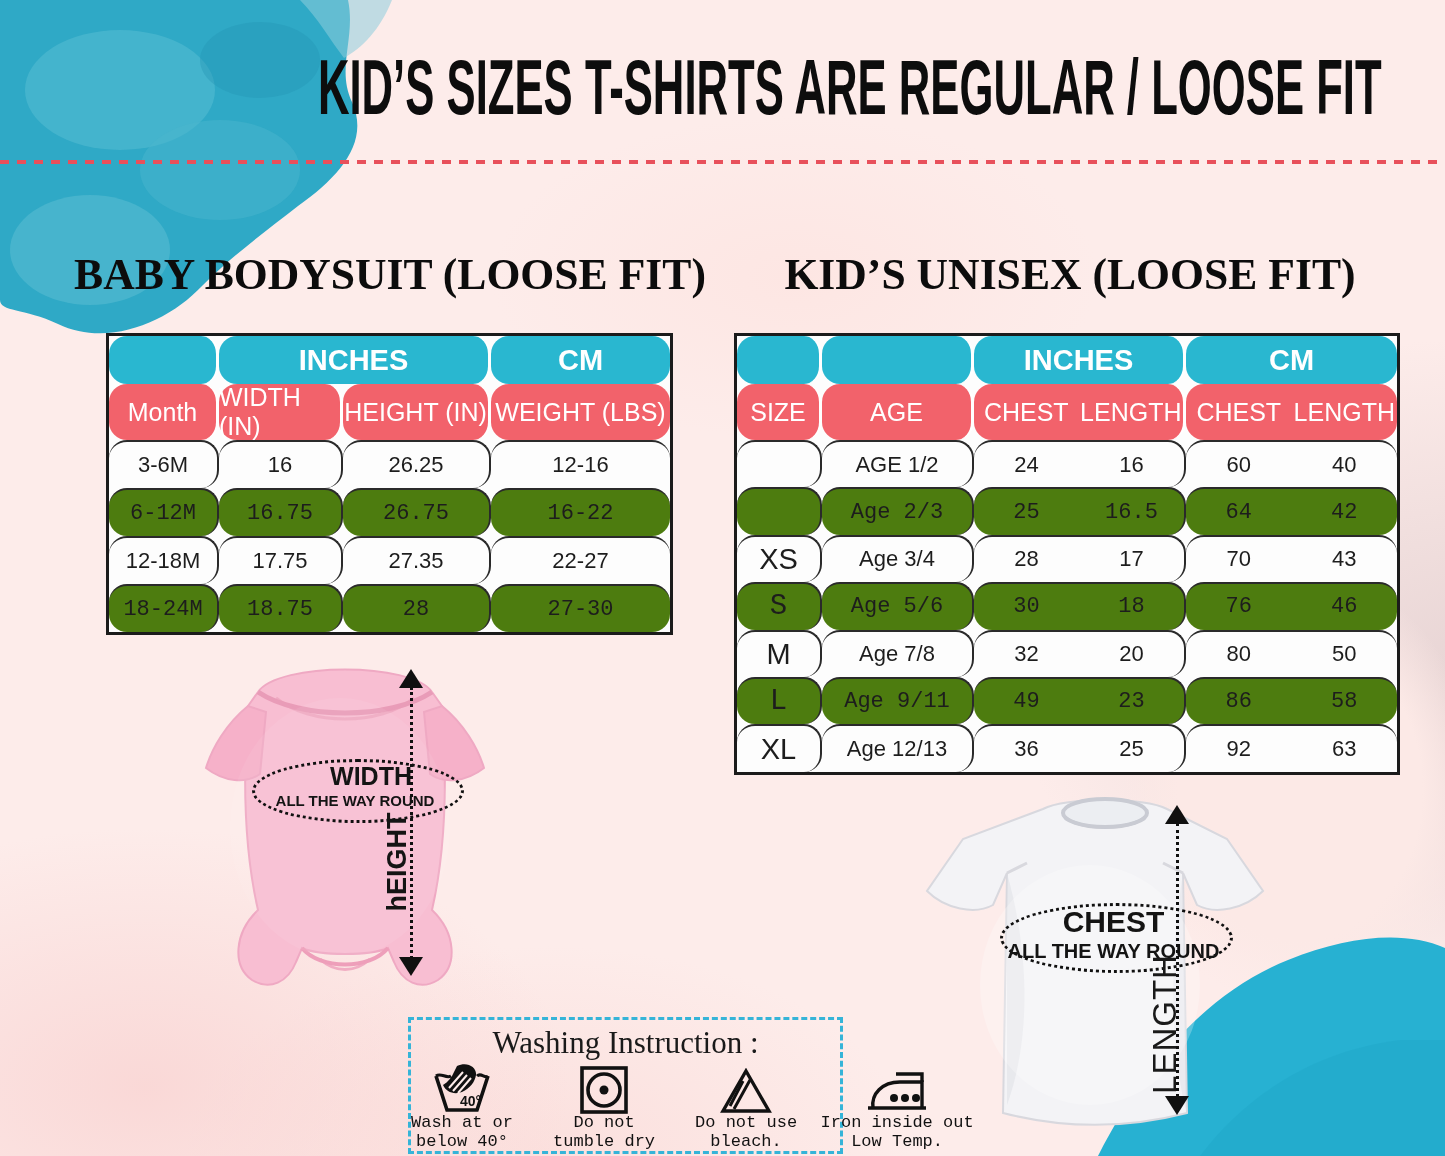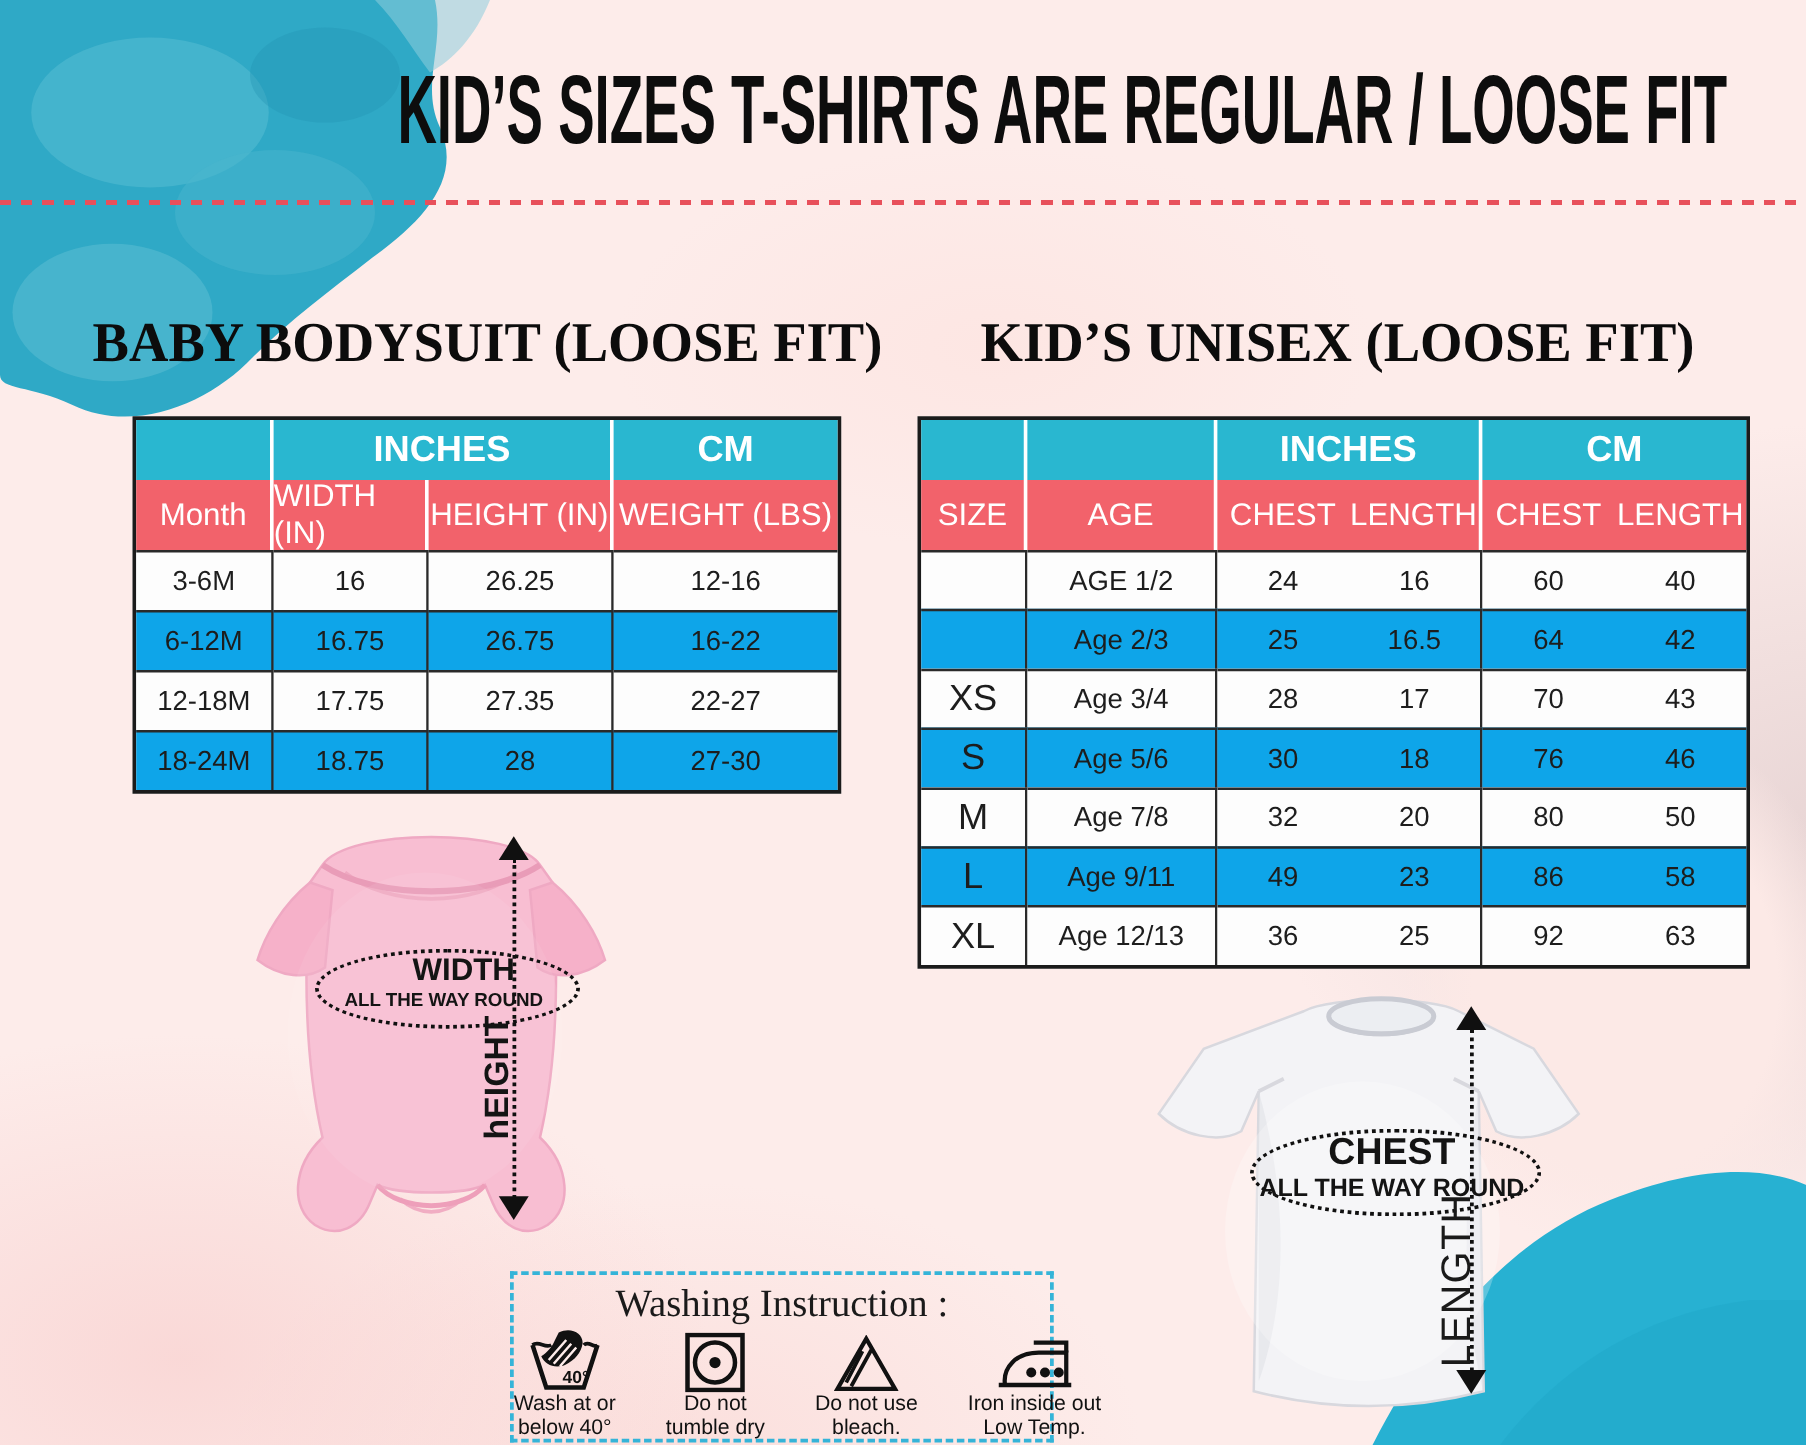--- a/index.html
+++ b/index.html
@@ -34,49 +34,49 @@
     font-size:45px;white-space:nowrap;text-align:center;color:#0c0c0c;transform:scaleX(0.97);}
   #baby-heading{left:50px;width:680px;}
   #kids-heading{left:730px;width:680px;}
 
   
   .size-table{border:3px solid #1b1b1b;display:grid;background:#fdfdfd;box-sizing:border-box;}
   #baby-table{left:106px;top:333px;grid-template-columns:110px 124px 148px 179px;
     grid-template-rows:48px 56px repeat(4,48px);}
   #kids-table{left:734px;top:333px;grid-template-columns:85px 152px 212px 211px;
     grid-template-rows:48px 56px repeat(7,47.4px);}
-  .cell{display:flex;align-items:center;justify-content:center;box-sizing:border-box;}
+  .cell{display:flex;align-items:center;justify-content:center;box-sizing:border-box;border-radius:18px;}
   .teal{background:#29b7d0;color:#fff;font-weight:bold;font-size:29px;border-right:3px solid #fff;}
   .red{background:#f2626b;color:#fff;font-size:25px;border-right:3px solid #fff;}
   .hlast{border-right:none !important;}
   .span2{grid-column:span 2;}
   .data{font-size:22px;color:#1d1d1d;border-top:2px solid #2a2a2a;border-right:2px solid #2a2a2a;}
   .dlast{border-right:none;}
   .small{font-size:22px;}
   .sizecol{font-size:29px;}
-  .r-even{background:#0ea5e9;}
+  .r-even{background:#4d7c0f;font-family:Liberation Mono, monospace;}
   .r-odd{background:#fdfdfd;}
   .pair{padding:0;}
   .pair span{flex:1;text-align:center;}
 
   
   .meas-ellipse{border:3px dotted #101010;border-radius:50%;}
   .meas-label{text-align:center;font-weight:bold;color:#141414;}
   .v-line{width:0;border-left:3px dotted #101010;}
   .arrow-up{width:0;height:0;border-left:12px solid transparent;border-right:12px solid transparent;border-bottom:19px solid #101010;}
   .arrow-down{width:0;height:0;border-left:12px solid transparent;border-right:12px solid transparent;border-top:19px solid #101010;}
   .rot{transform:rotate(-90deg);text-align:center;}
 
   
   #wash-box{left:408px;top:1017px;width:435px;height:137px;border:3px dashed #35b4d8;box-sizing:border-box;}
   #wash-title{margin-top:5px;text-align:center;font-family:"Liberation Serif",serif;font-size:31px;color:#1a1a1a;}
   #wash-items{display:flex;justify-content:space-evenly;align-items:flex-start;margin-top:3px;gap:40px;}
   .wash-item{width:104px;display:flex;flex-direction:column;align-items:center;}
   .wash-icon{height:50px;display:flex;align-items:flex-end;justify-content:center;}
-  .wash-line{font-size:17px;line-height:1.1;color:#111;text-align:center;white-space:nowrap;}
+  .wash-line{font-size:17px;line-height:1.1;color:#111;text-align:center;white-space:nowrap;font-family:Liberation Mono, monospace;}
 </style>
 </head>
 <body>
 
 <svg id="blob-tl" class="abs" width="480" height="380" viewBox="0 0 480 380">
   <path d="M0,0 L348,0 C356,38 336,68 352,102 C370,142 340,176 298,206 C262,234 232,256 202,286 C168,322 108,348 58,324 C24,308 0,312 0,300 Z" fill="#2fa9c6"></path>
   <path d="M300,0 L392,0 C380,30 362,48 344,58 C330,40 318,18 300,0 Z" fill="#8ecddd" opacity="0.55"></path>
   <ellipse cx="120" cy="90" rx="95" ry="60" fill="#5fc0d4" opacity="0.45"></ellipse>
   <ellipse cx="220" cy="170" rx="80" ry="50" fill="#49b6cd" opacity="0.5"></ellipse>
   <ellipse cx="90" cy="250" rx="80" ry="55" fill="#6cc5d8" opacity="0.4"></ellipse>

